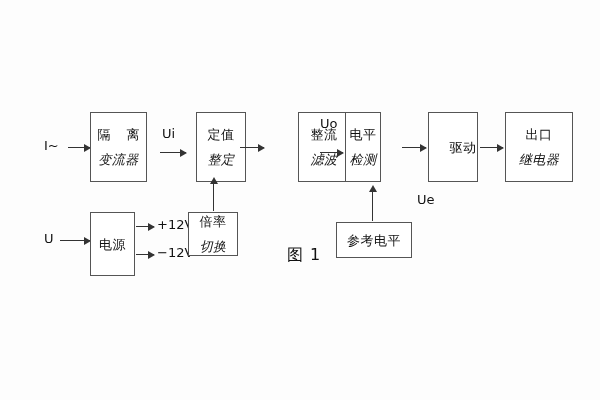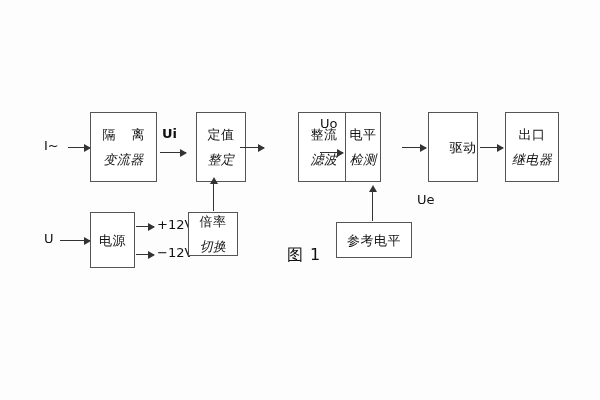--- a/index.html
+++ b/index.html
@@ -100,26 +100,26 @@
   }
 </style>
 </head>
 <body>
 
 <div id="diagram-canvas">
 
   <div class="lbl lbl-sig" style="left:44px; top:138px;">I~</div>
   <div class="arrow-h" style="left:68px; top:147px; width:22px;"></div>
 
-  <div class="block" style="left:90px; top:112px; width:67px; height:70px;">
+  <div class="block" style="left:90px; top:112px; width:57px; height:70px;">
     <span class="line spaced">隔 离</span>
     <span class="line">变流器</span>
   </div>
 
-  <div class="lbl lbl-sig" style="left:162px; top:126px;font-weight:bold;">Ui</div>
+  <div class="lbl lbl-sig" style="left:162px; top:126px;">Ui</div>
   <div class="arrow-h" style="left:160px; top:152px; width:26px;"></div>
 
   <div class="block" style="left:188px; top:112px; width:50px; height:70px;margin-left:8px;">
     <span class="line">定值</span>
     <span class="line">整定</span>
   </div>
 
   <div class="arrow-h" style="left:240px; top:147px; width:24px;"></div>
 
   <div class="block" style="left:266px; top:112px; width:52px; height:70px;margin-left:32px;">
@@ -136,29 +136,29 @@
   </div>
 
   <div class="arrow-h" style="left:402px; top:147px; width:24px;"></div>
 
   <div class="block single" style="left:428px; top:112px; width:50px; height:70px;padding-left:20px;">
     <span class="line">驱动</span>
   </div>
 
   <div class="arrow-h" style="left:480px; top:147px; width:23px;"></div>
 
-  <div class="block" style="left:505px; top:112px; width:54px; height:70px;">
+  <div class="block" style="left:505px; top:112px; width:68px; height:70px;">
     <span class="line">出口</span>
     <span class="line">继电器</span>
   </div>
 
   <div class="lbl lbl-sig" style="left:44px; top:231px;">U</div>
   <div class="arrow-h lead" style="left:60px; top:240px; width:30px;"></div>
 
-  <div class="block single" style="left:90px; top:212px; width:45px; height:56px;">
+  <div class="block single" style="left:90px; top:212px; width:45px; height:64px;">
     <span class="line">电源</span>
   </div>
 
   <div class="arrow-h" style="left:136px; top:226px; width:18px;"></div>
   <div class="lbl lbl-sig" style="left:157px; top:217px;">+12V</div>
 
   <div class="arrow-h" style="left:136px; top:254px; width:18px;"></div>
   <div class="lbl lbl-sig" style="left:157px; top:245px;">−12V</div>
 
   <div class="block" style="left:188px; top:212px; width:50px; height:44px;">

